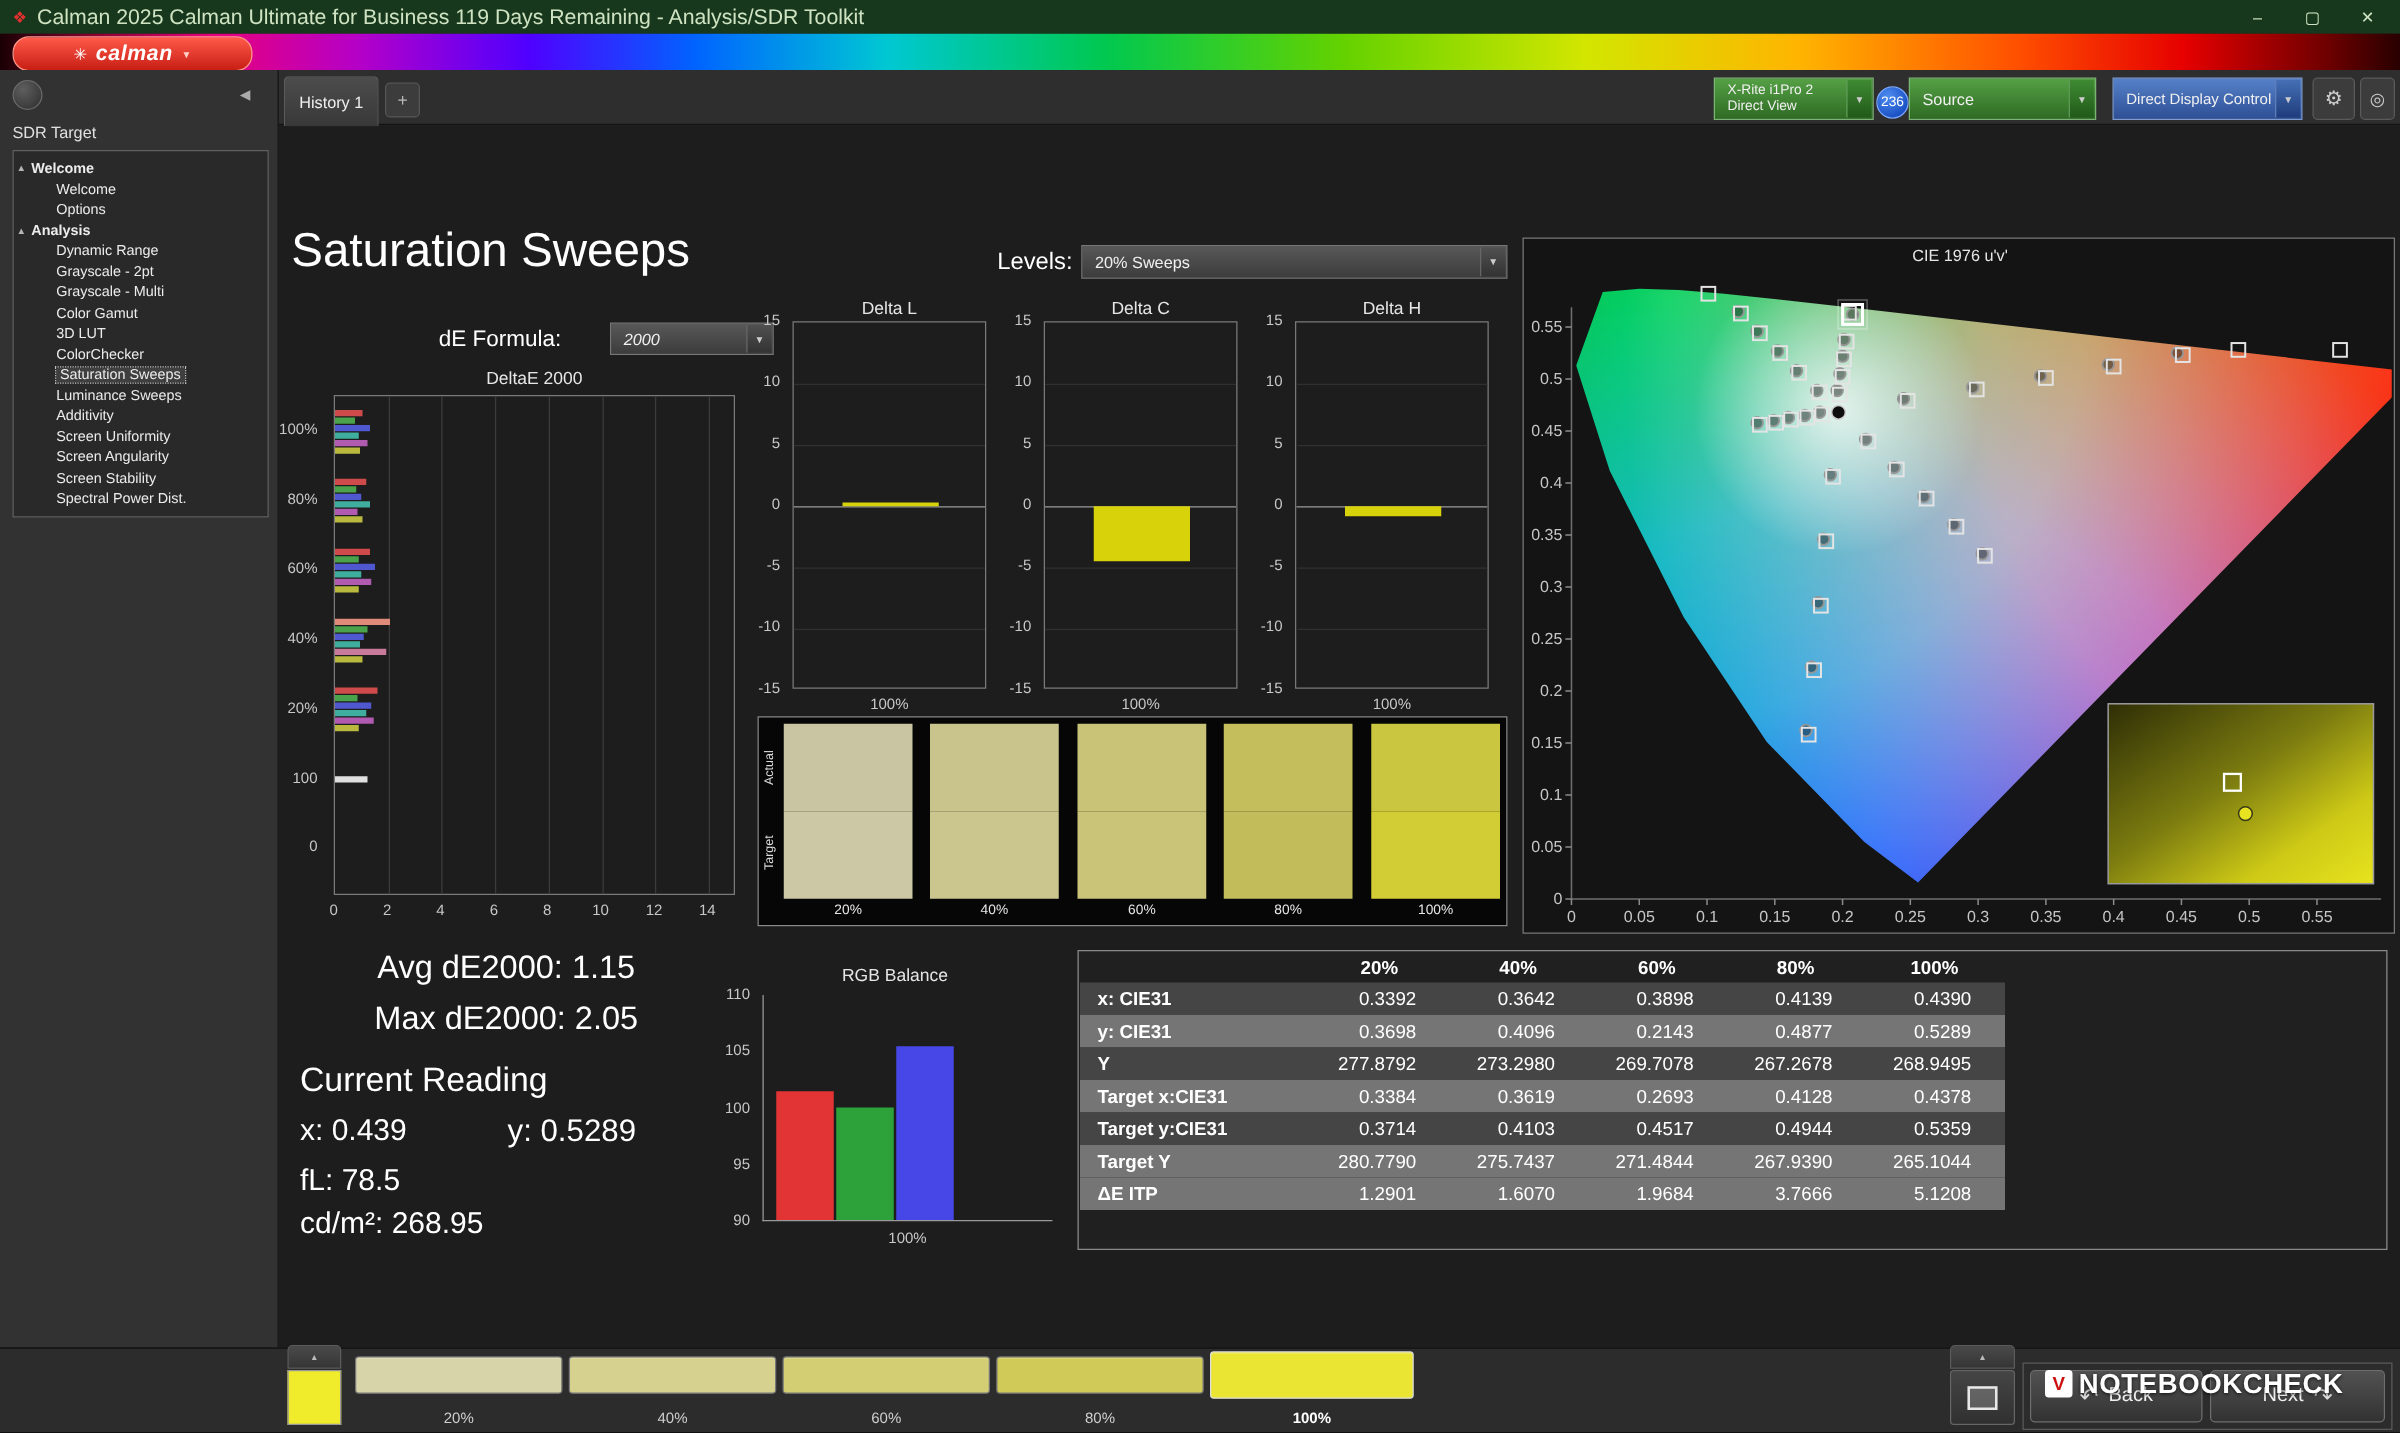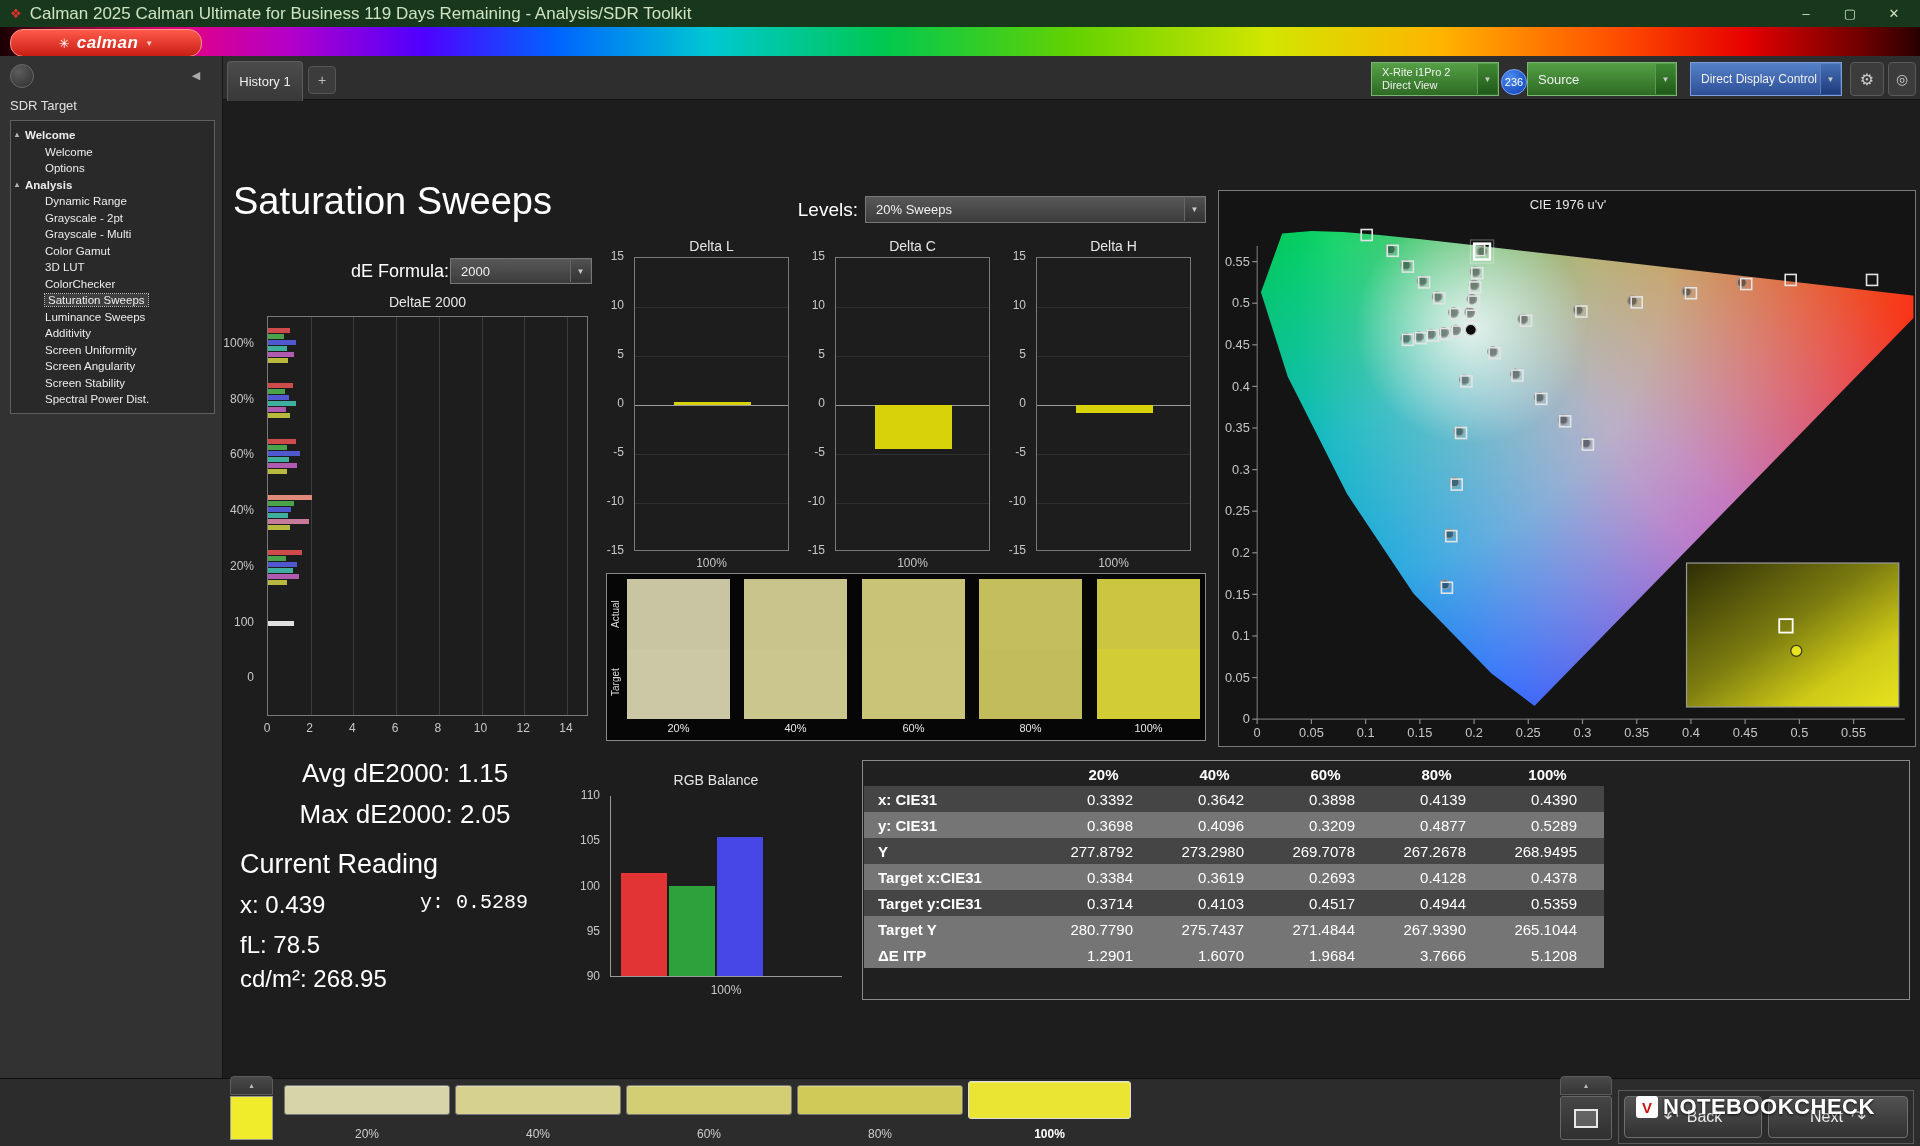--- a/index.html
+++ b/index.html
@@ -37,21 +37,21 @@
   .tree{position:absolute;left:10px;top:64px;width:205px;height:294px;background:#292929;border:1px solid #5f5f5f;box-sizing:border-box;padding-top:6px;overflow:hidden;}
   .tree-item{height:16.5px;line-height:16.5px;font-size:11.5px;color:#ececec;white-space:nowrap;position:relative;}
   .tree-item.bold{font-weight:700;}
   .tree-item .tri{position:absolute;left:4px;top:0;font-size:8px;color:#b5b5b5;}
   .tree-item.selected .lab{background:#3f3f3f;outline:1px dotted #c0c0c0;padding:0 3px;}
   
   .main-title{position:absolute;left:233px;top:180px;font-size:38px;color:#fff;}
   #levels-label{position:absolute;left:730px;top:199px;width:128px;text-align:right;font-size:19px;color:#fff;}
   #dd-levels{left:865px;top:196px;width:341px;height:27px;}
   #de-label{position:absolute;left:351px;top:261px;font-size:18px;color:#fff;}
-  #dd-de{left:450px;top:258px;width:142px;height:26px;}
+  #dd-de{left:488px;top:258px;width:131px;height:26px;font-style:italic;}
   
   .chart-title{position:absolute;font-size:14px;color:#e6e6e6;text-align:center;}
   #deltae-title{left:267px;top:294px;width:321px;}
   #dl-title{left:634px;top:238px;width:155px;}
   #dc-title{left:835px;top:238px;width:155px;}
   #dh-title{left:1036px;top:238px;width:155px;}
   #rgb-title{left:590px;top:772px;width:252px;}
   .plot{position:absolute;border:1px solid #7a7a7a;box-sizing:border-box;overflow:hidden;}
   #deltae-plot{left:267px;top:316px;width:321px;height:400px;}
   #deltae-ylab{position:absolute;left:190px;top:316px;width:70px;height:400px;}
@@ -81,21 +81,21 @@
   #cie-panel{position:absolute;left:1218px;top:190px;width:698px;height:557px;border:1px solid #7a7a7a;background:#141414;box-sizing:border-box;}
   #cie-title{left:0;top:6px;width:698px;font-size:13px;}
   #cie-svg{position:absolute;left:0;top:0;width:696px;height:555px;}
   #cie-svg text{font-size:10.5px;fill:#c6c6c6;font-family:"Liberation Sans",sans-serif;}
   
   .stat{position:absolute;color:#fff;}
   #avg{left:240px;top:758px;width:330px;text-align:center;font-size:26px;}
   #max{left:240px;top:799px;width:330px;text-align:center;font-size:26px;}
   #cur-head{left:240px;top:849px;font-size:27px;}
   #cur-x{left:240px;top:891px;font-size:24px;}
-  #cur-y{left:420px;top:891px;font-size:20px;font-family:Liberation Mono, monospace;}
+  #cur-y{left:406px;top:891px;font-size:25px;}
   #cur-fl{left:240px;top:931px;font-size:24px;}
   #cur-cd{left:240px;top:965px;font-size:24px;}
   
   #rgb-plot{position:absolute;left:610px;top:796px;width:232px;height:181px;border-left:1px solid #999;border-bottom:1px solid #999;box-sizing:border-box;}
   #rgb-ylab{position:absolute;left:566px;top:796px;width:40px;height:181px;}
   #rgb-xlab{left:610px;top:983px;width:232px;}
   .rgbbar{position:absolute;bottom:0;width:46px;}
   
   #table-panel{position:absolute;left:862px;top:760px;width:1048px;height:240px;border:1px solid #8a8a8a;background:#202020;box-sizing:border-box;}
   #detail-table{position:absolute;left:1px;top:2px;width:740px;}
@@ -565,21 +565,21 @@
           <div class="vc">0.3392</div>
           <div class="vc">0.3642</div>
           <div class="vc">0.3898</div>
           <div class="vc">0.4139</div>
           <div class="vc">0.4390</div>
         </div>
         <div class="trow r-light">
           <div class="lc">y: CIE31</div>
           <div class="vc">0.3698</div>
           <div class="vc">0.4096</div>
-          <div class="vc">0.3209</div>
+          <div class="vc">0.2143</div>
           <div class="vc">0.4877</div>
           <div class="vc">0.5289</div>
         </div>
         <div class="trow r-dark">
           <div class="lc">Y</div>
           <div class="vc">277.8792</div>
           <div class="vc">273.2980</div>
           <div class="vc">269.7078</div>
           <div class="vc">267.2678</div>
           <div class="vc">268.9495</div>

